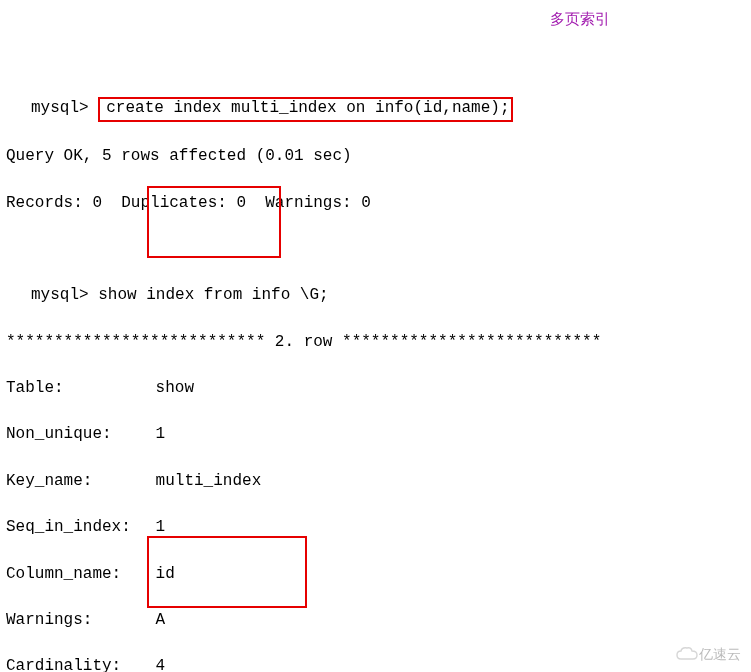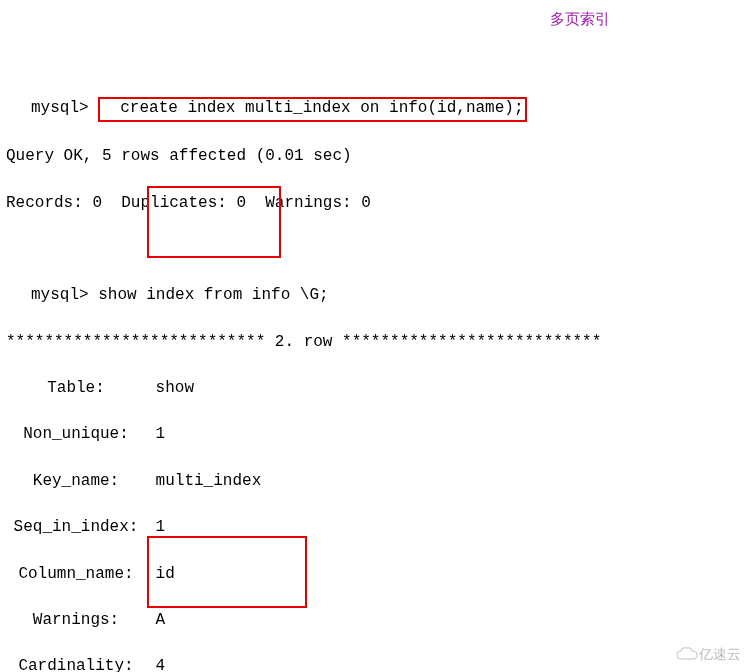--- a/index.html
+++ b/index.html
@@ -18,21 +18,21 @@
     }
     .line {
       display: block;
     }
     .prompt {
       display: inline;
       padding-left: 25px;
     }
     .box-red-cmd {
       border: 2px solid #e60000;
-      padding: 0 2px 2px 20px;
+      padding: 0 2px 2px 6px;
       display: inline-block;
       line-height: 1.2;
     }
     .box-red-1 {
       position: absolute;
       border: 2px solid #e60000;
       left: 147px;
       top: 186px;
       width: 130px;
       height: 68px;
@@ -50,21 +50,21 @@
     .annotation {
       position: absolute;
       color: #a21caf;
       font-family: "Microsoft YaHei", SimSun, sans-serif;
       font-size: 15px;
       left: 550px;
       top: 8px;
     }
     .row-label {
       display: inline-block;
-      text-align: center;
+      text-align: left;
       width: 140px;
     }
     .row-val {
       display: inline;
     }
     .watermark {
       position: absolute;
       right: 10px;
       bottom: 8px;
       color: #bbb;

